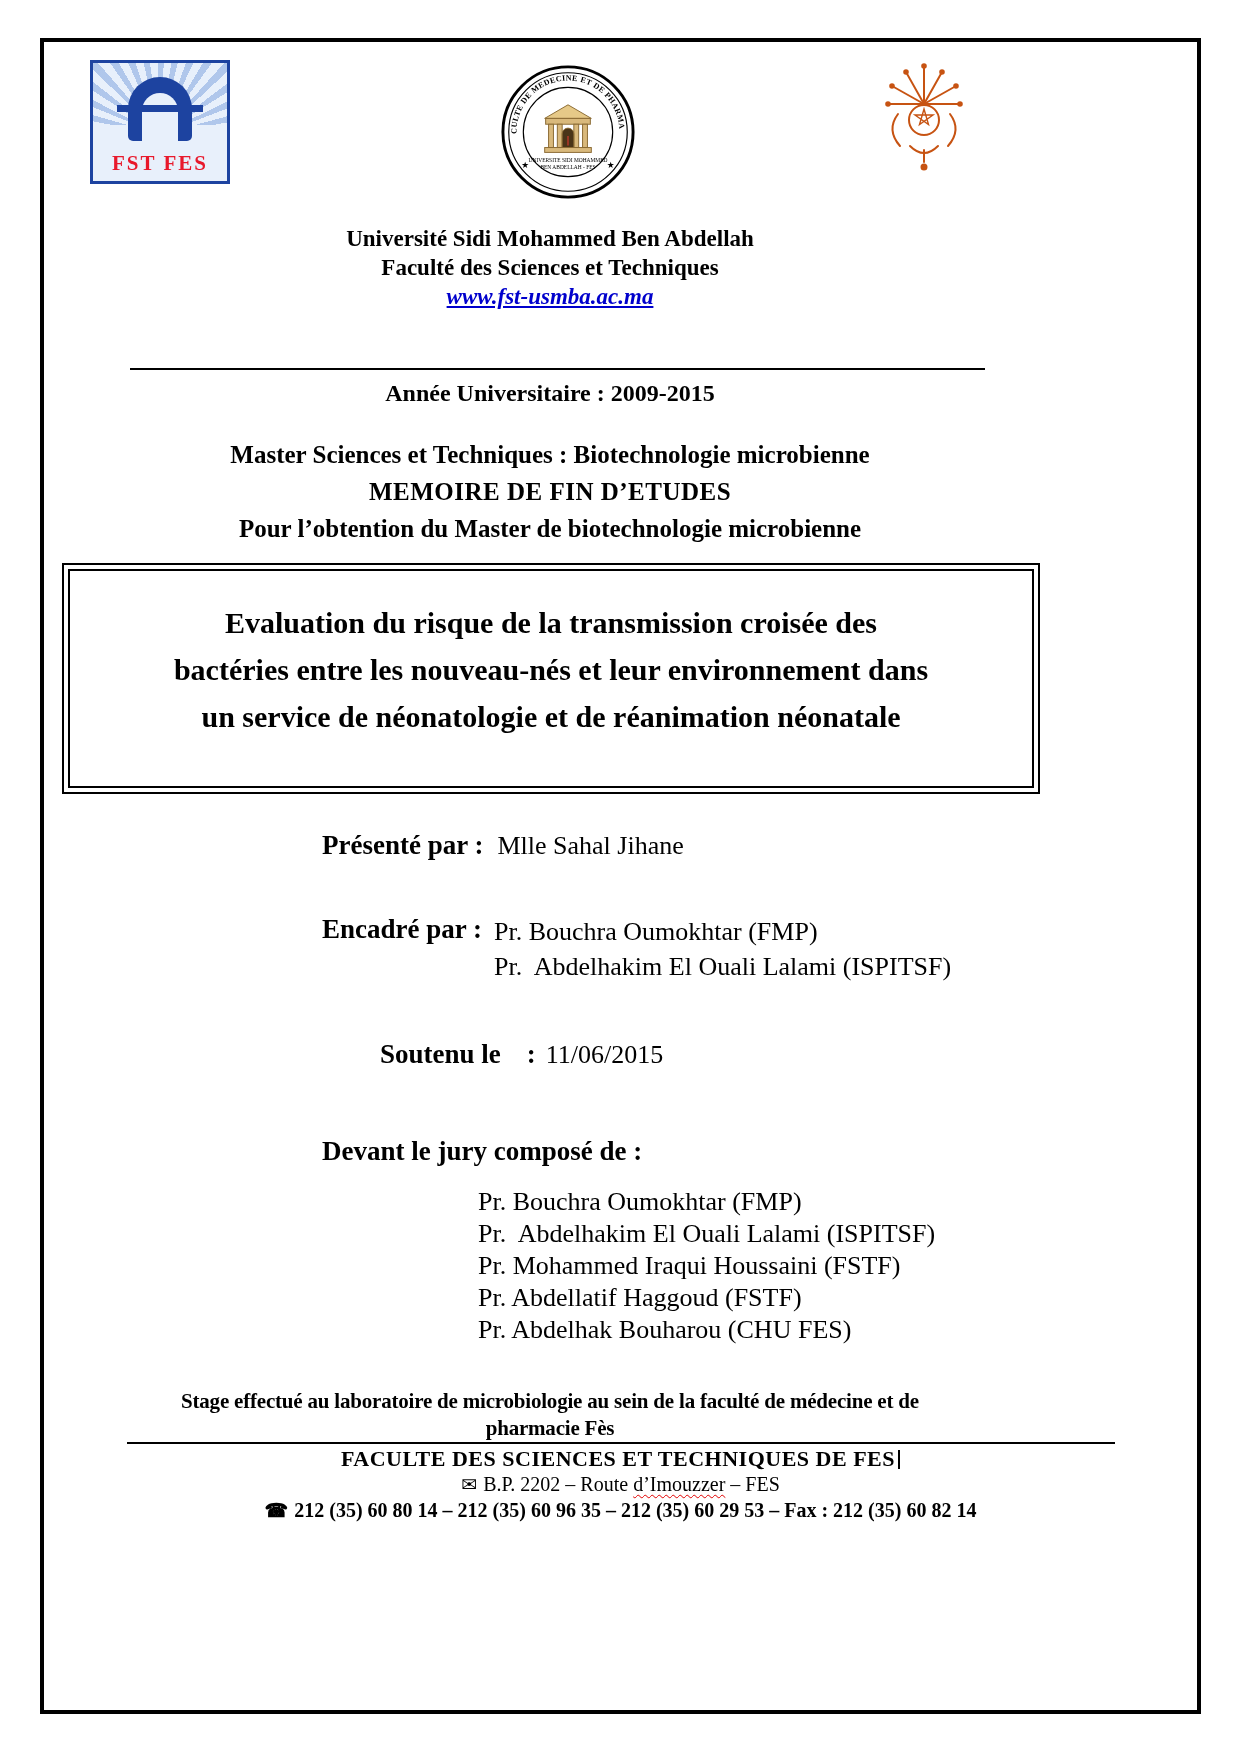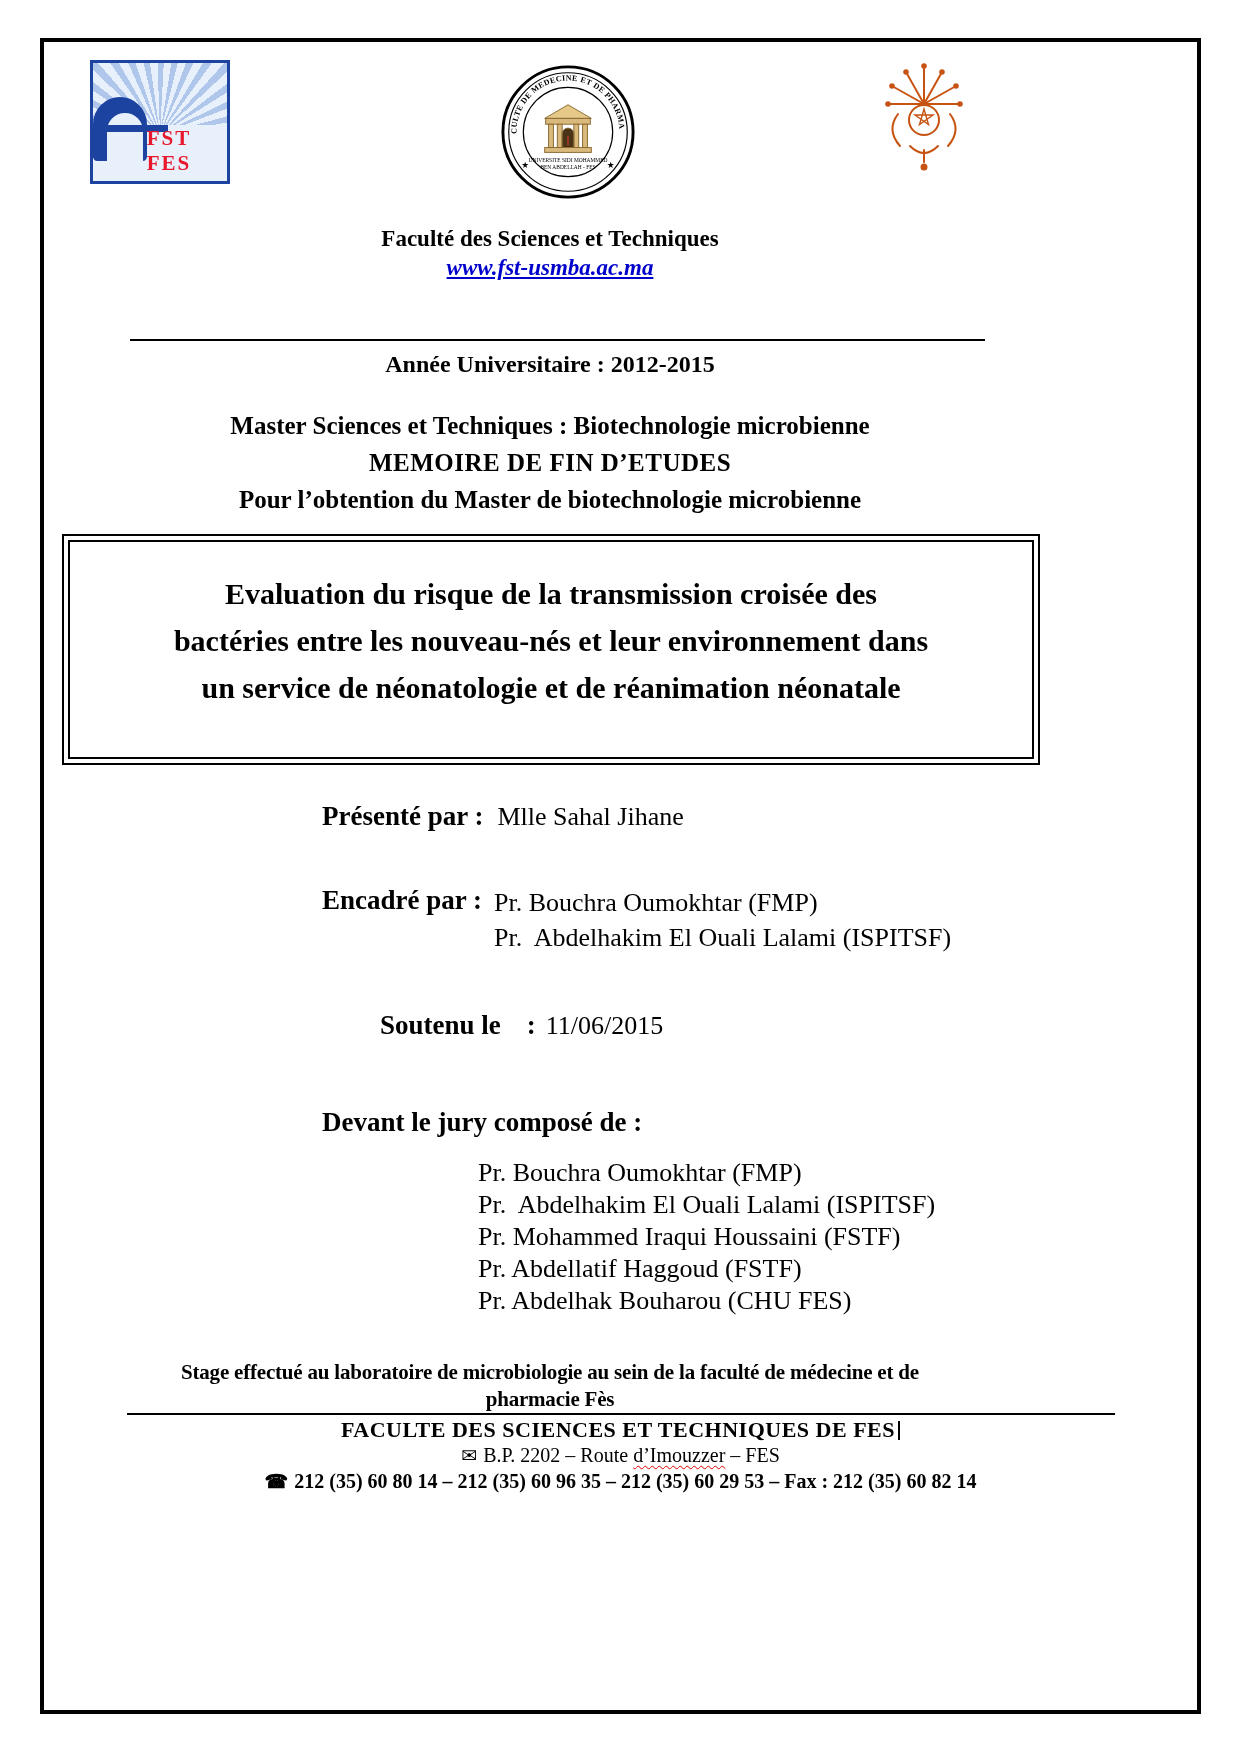--- a/index.html
+++ b/index.html
@@ -24,21 +24,21 @@
 
   
   .logos { position:relative; height:160px; margin-top:16px; }
 
   .fst-logo {
     position:absolute; left:46px; top:2px;
     width:140px; height:124px;
     border:3px solid var(--fst-logo-blue, #1d43a0);
     background:#e8f0fb;
     overflow:hidden;
-    display:flex; flex-direction:row; align-items:center;
+    display:flex; flex-direction:column; align-items:center;
   }
   .fst-rays {
     position:absolute; left:0; top:0; right:0; height:62px;
     background:repeating-conic-gradient(from -90deg at 50% 115%, #9db9e6 0deg 5deg, rgba(255,255,255,0) 5deg 11deg);
     opacity:.75;
   }
   .fst-arch {
     position:relative; margin-top:14px;
     width:64px; height:64px;
     background:var(--fst-logo-blue, #1d43a0);
@@ -195,27 +195,28 @@
             <circle cx="28" cy="14" r="1.8" fill="currentColor"></circle>
             <circle cx="46" cy="8" r="1.8" fill="currentColor"></circle>
             <circle cx="64" cy="14" r="1.8" fill="currentColor"></circle>
             <circle cx="78" cy="28" r="1.8" fill="currentColor"></circle>
             <circle cx="82" cy="46" r="1.8" fill="currentColor"></circle>
           </g>
         </svg>
       </div>
 
       <div class="header-text">
+        <div>Université Sidi Mohammed Ben Abdellah</div>
         <div>Faculté des Sciences et Techniques</div>
         <div><a href="#" class="site-link">www.fst-usmba.ac.ma</a></div>
       </div>
 
       <div class="rule1"></div>
 
-      <div class="academic-year bold center">Année Universitaire : 2012-2015</div>
+      <div class="academic-year bold center">Année Universitaire : 2009-2015</div>
 
       <div class="program center bold">
         <div>Master Sciences et Techniques : Biotechnologie microbienne</div>
         <div class="caps">MEMOIRE DE FIN D’ETUDES</div>
         <div>Pour l’obtention du Master de biotechnologie microbienne</div>
       </div>
 
       <div class="title-box">
         <div class="title-box-inner">
           <span class="title-line">Evaluation du risque de la transmission croisée des</span>

